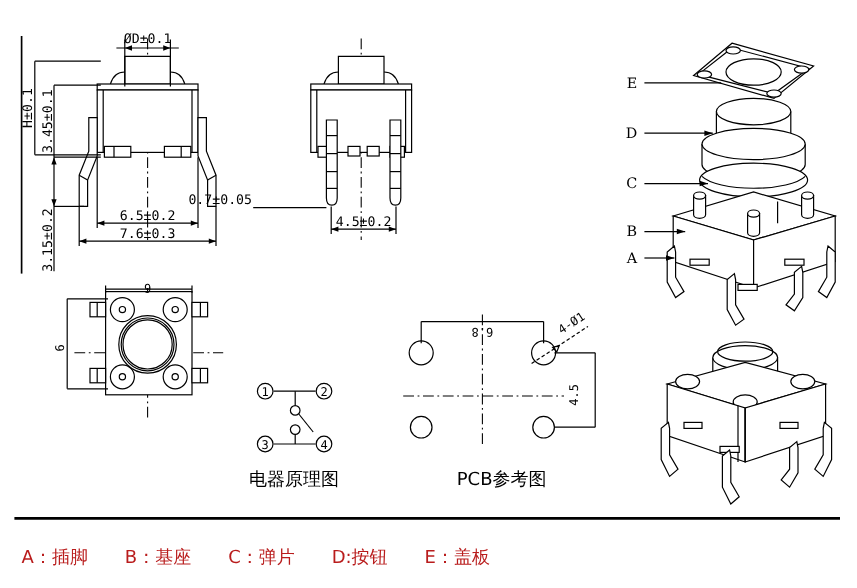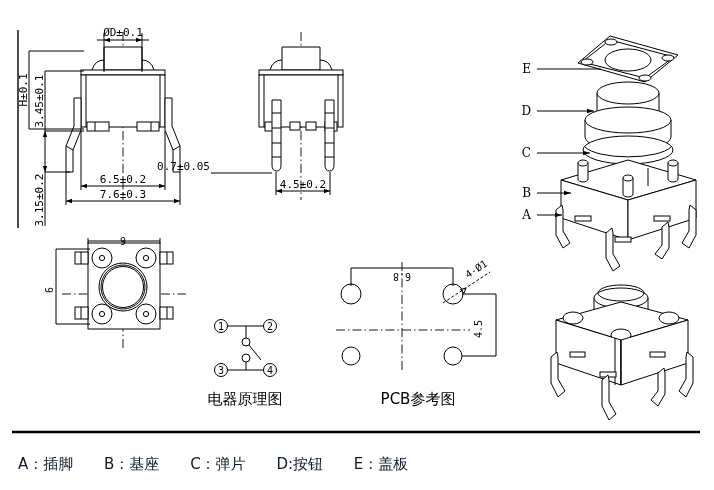--- a/index.html
+++ b/index.html
@@ -6,21 +6,21 @@
   html,body{margin:0;padding:0;background:#ffffff;}
   body{width:714px;height:490px;position:relative;overflow:hidden;
        font-family:"DejaVu Sans",sans-serif;color:#000;}
   .stage{position:absolute;left:0;top:0;width:714px;height:490px;}
   svg{display:block;}
   .dimtxt{font-family:"DejaVu Sans Mono",monospace;font-size:11px;fill:#000;}
   .dimtxt-s{font-family:"DejaVu Sans Mono",monospace;font-size:10px;fill:#000;}
   .lbl{font-family:"DejaVu Serif",serif;font-size:12px;fill:#000;}
   .cap{font-family:"DejaVu Sans",sans-serif;font-size:15px;fill:#000;}
   .legend{position:absolute;left:18px;top:455px;font-size:15px;
-          font-family:"DejaVu Sans",sans-serif;color:#0f172a;letter-spacing:0px;}
+          font-family:"DejaVu Sans",sans-serif;color:#b91c1c;letter-spacing:0px;}
   .legend span{margin-right:26px;white-space:nowrap;}
   .ln{stroke:#000;fill:none;}
   .thin{stroke-width:1;}
   .thick{stroke-width:1.4;}
   .dash{stroke:#000;fill:none;stroke-width:.9;stroke-dasharray:9 3 1.5 3;}
   .wht{fill:#fff;}
 </style>
 </head>
 <body>
 

